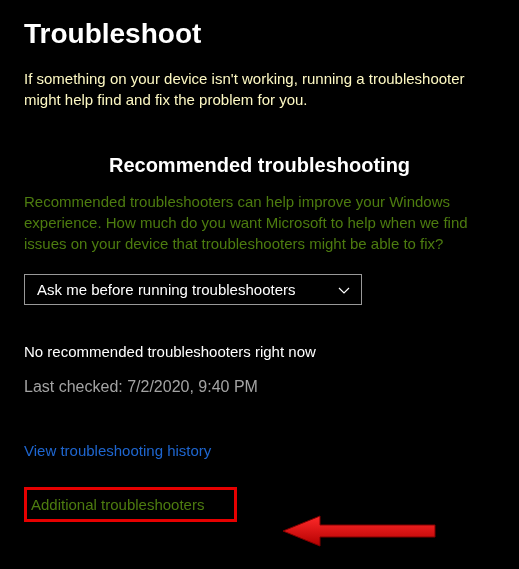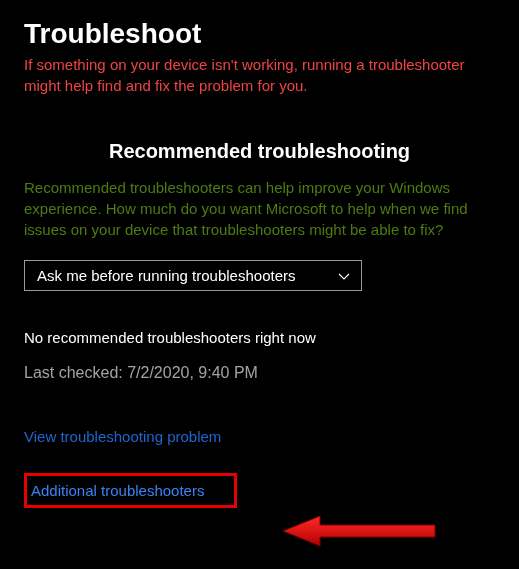--- a/index.html
+++ b/index.html
@@ -9,27 +9,27 @@
       font-family: "Segoe UI", -apple-system, sans-serif;
       width: 519px;
       height: 569px;
       padding: 18px 24px;
       overflow: hidden;
       position: relative;
     }
     .page-title {
       font-size: 28px;
       font-weight: 600;
-      margin-bottom: 4px;
+      margin-bottom: 18px;
     }
     .intro-text {
       font-size: 15px;
       line-height: 1.4;
       margin-bottom: 44px;
-      color: #ef4444;
+      color: #fef9c3;
     }
     .section-heading {
       font-size: 20px;
       font-weight: 600;
       margin-bottom: 14px;
       text-align: center;
     }
     .section-desc {
       font-size: 15px;
       line-height: 1.4;
@@ -64,21 +64,21 @@
     }
     .link {
       color: #1e66d0;
       font-size: 15px;
       cursor: pointer;
       display: inline-block;
       margin-bottom: 28px;
     }
     .additional {
       font-size: 15px;
-      color: #3b82f6;
+      color: #4d7c0f;
       display: inline-block;
       padding: 6px 30px 6px 4px;
       border: 3px solid #e60000;
       cursor: pointer;
     }
     .arrow {
       position: absolute;
       left: 280px;
       top: 513px;
     }
@@ -101,21 +101,21 @@
   <span class="chevron">
     <svg width="14" height="14" viewBox="0 0 14 14">
         <path d="M2 5 L7 10 L12 5" stroke="#fff" stroke-width="1.2" fill="none"></path>
       </svg>
   </span>
 </div>
 
 <p class="status-text">No recommended troubleshooters right now</p>
 <p class="last-checked">Last checked: 7/2/2020, 9:40 PM</p>
 
-<a class="link">View troubleshooting problem</a>
+<a class="link">View troubleshooting history</a>
 
 <div>
   <span class="additional">Additional troubleshooters</span>
 </div>
 
 <div class="arrow">
   <svg width="160" height="40" viewBox="0 0 160 40">
     <defs>
       <linearGradient id="ag" x1="0" y1="0" x2="0" y2="1">
         <stop offset="0" stop-color="#ff2a2a"></stop>

